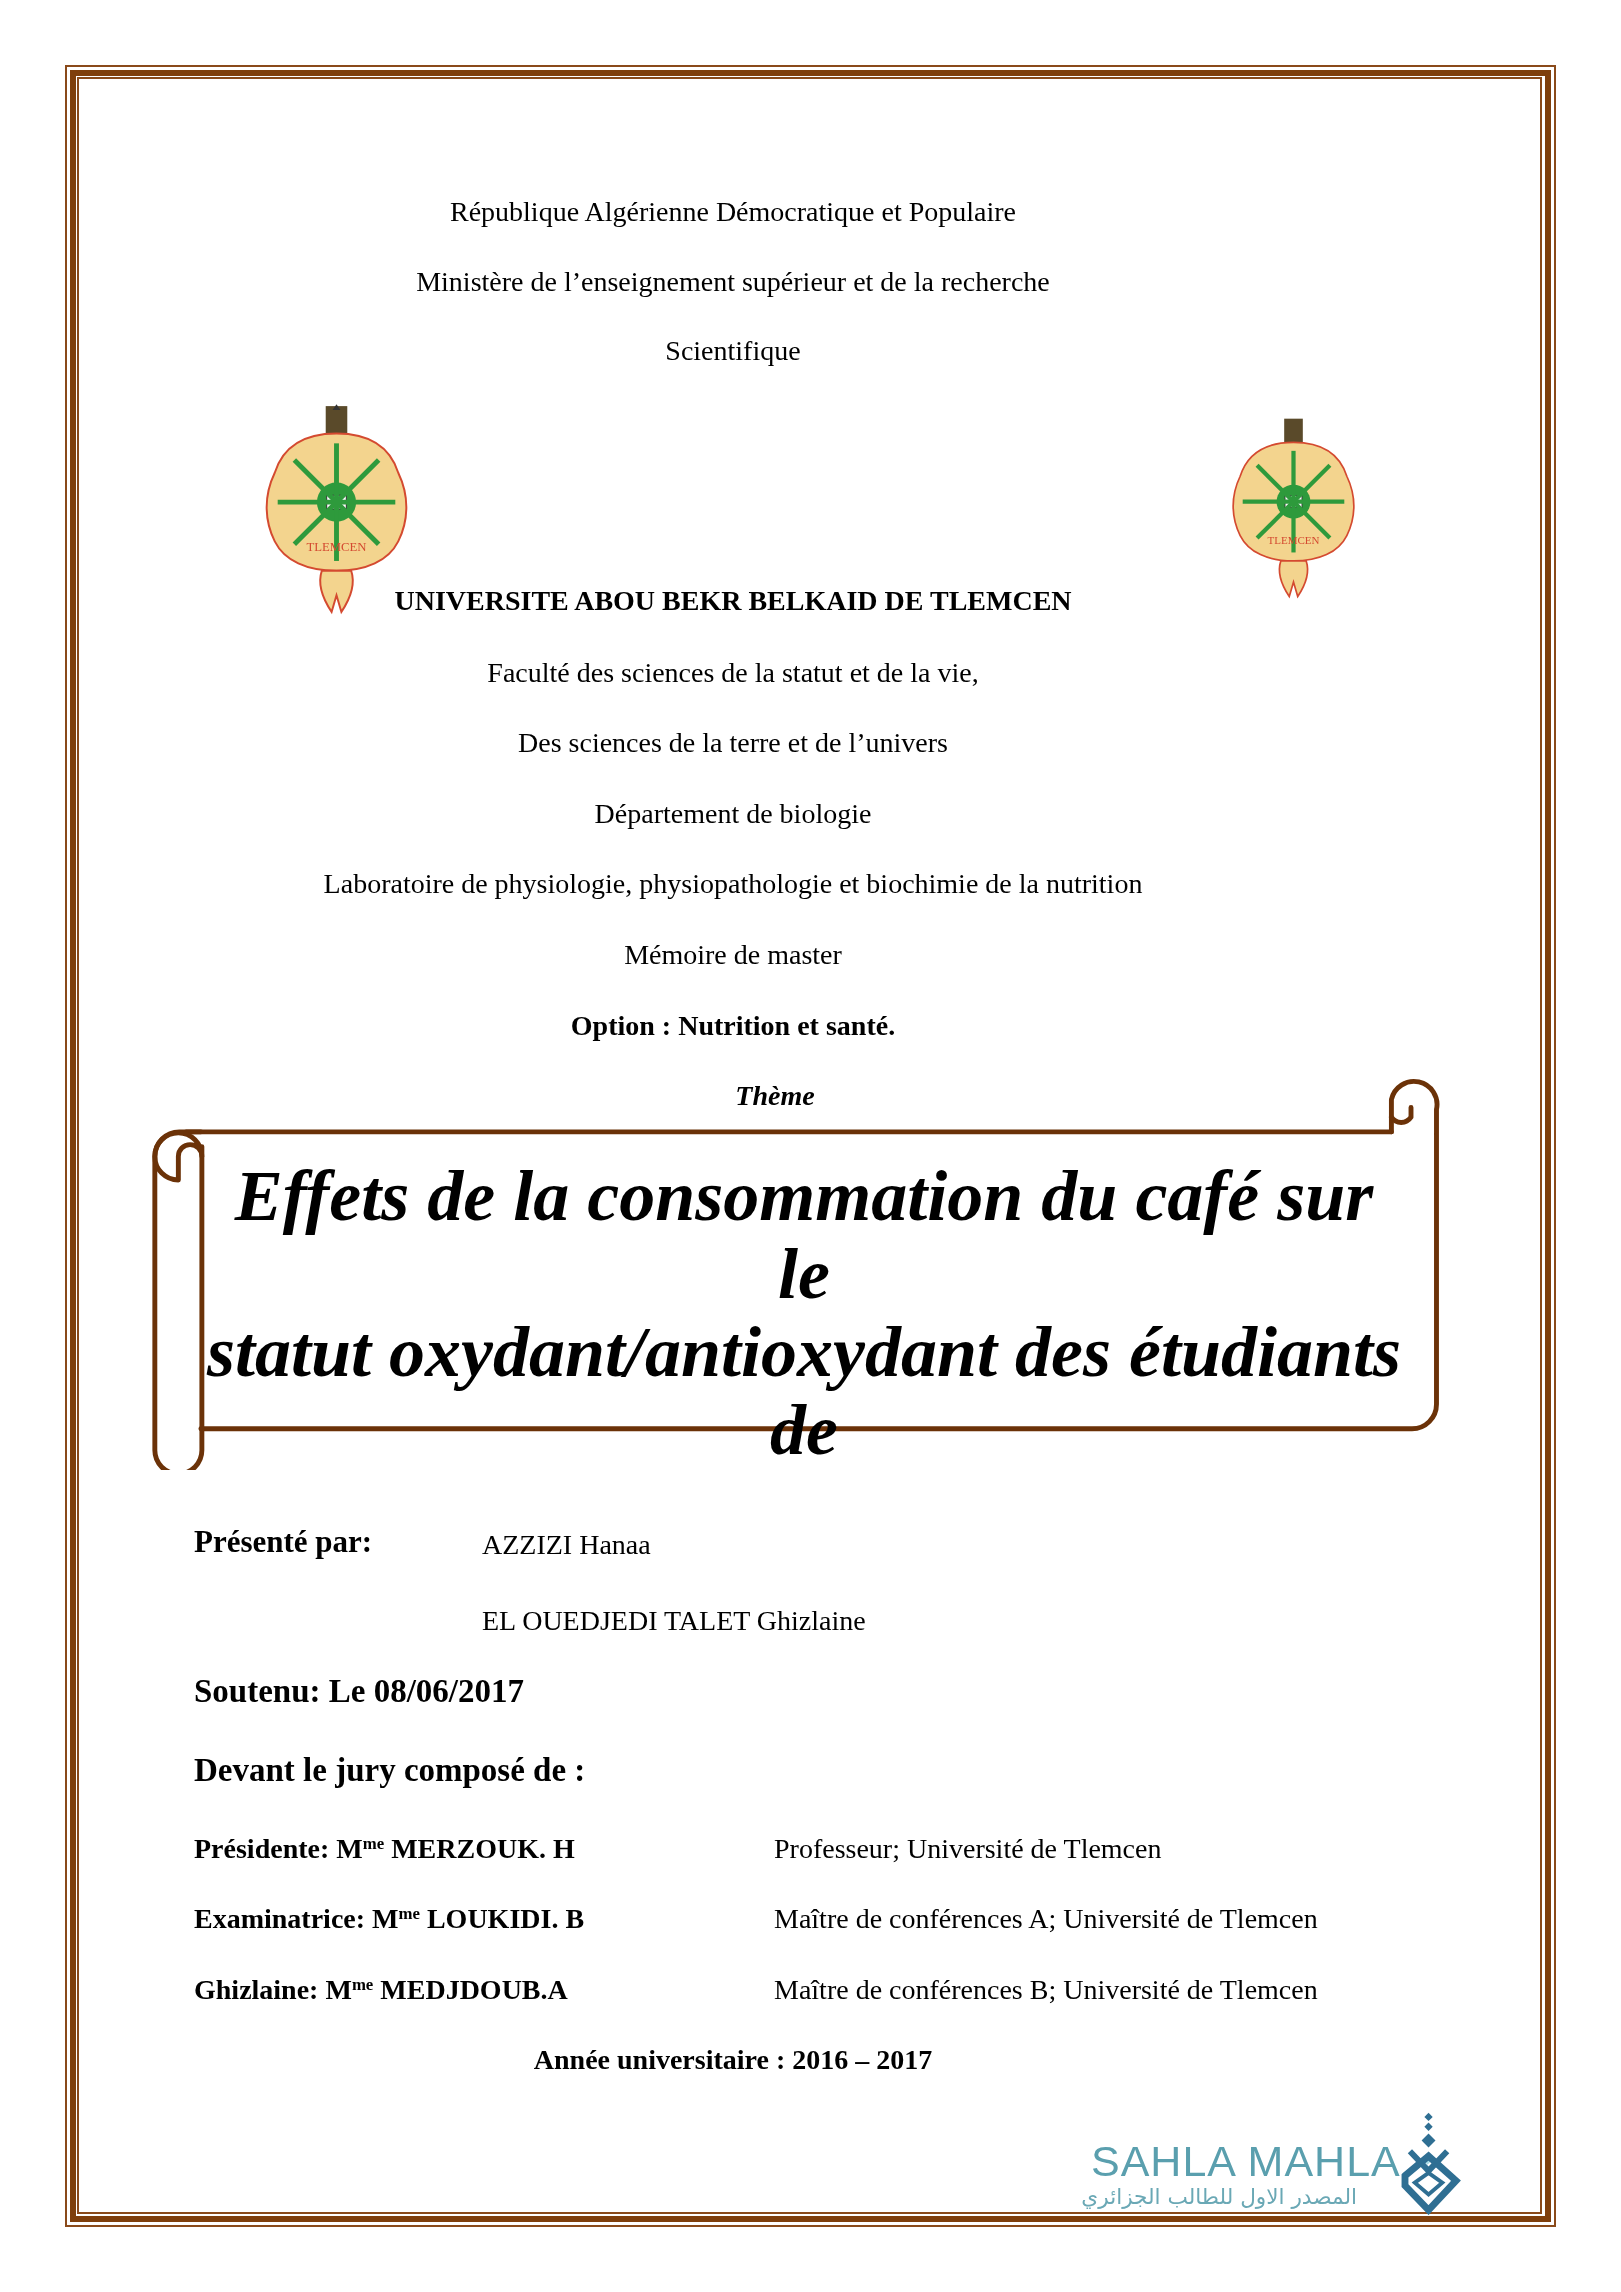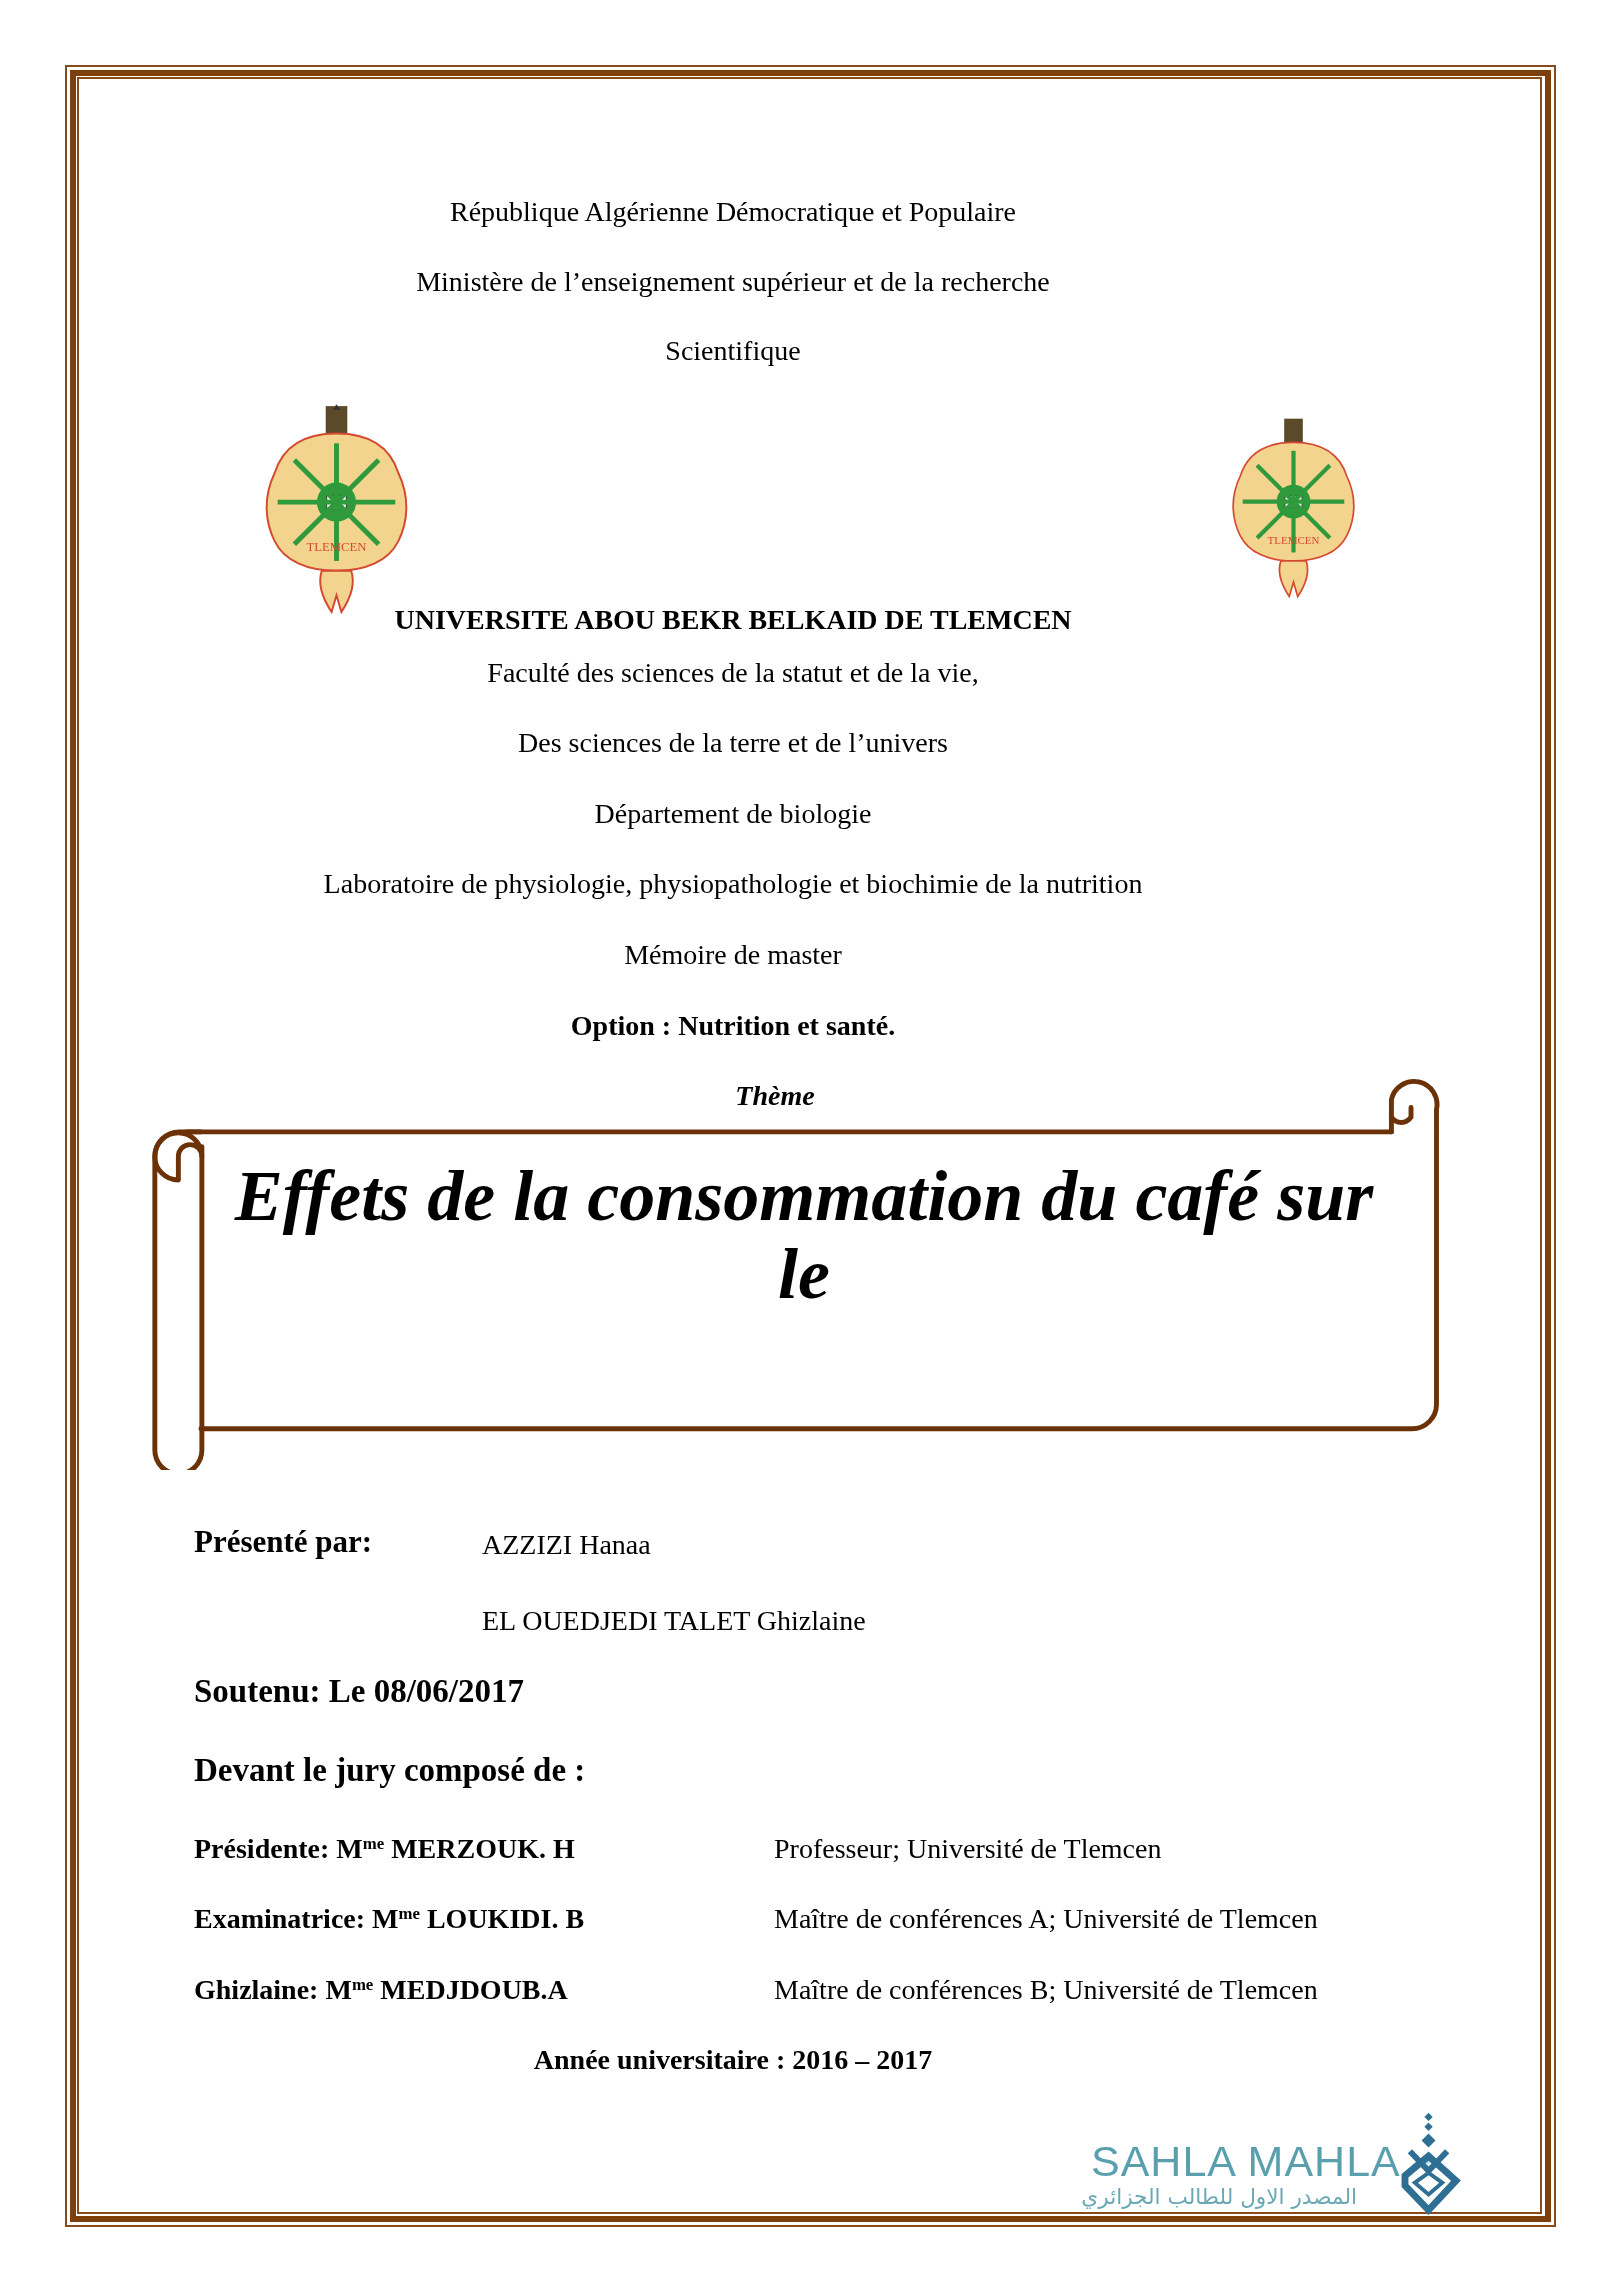--- a/index.html
+++ b/index.html
@@ -63,21 +63,21 @@
     <rect x="65" y="93" width="20" height="14" fill="#fff" stroke="#333"></rect>
     <line x1="75" y1="40" x2="75" y2="160" stroke="#2e9a3c" stroke-width="5"></line>
     <line x1="15" y1="100" x2="135" y2="100" stroke="#2e9a3c" stroke-width="5"></line>
     <line x1="32" y1="57" x2="118" y2="143" stroke="#2e9a3c" stroke-width="5"></line>
     <line x1="118" y1="57" x2="32" y2="143" stroke="#2e9a3c" stroke-width="5"></line>
     <text x="75" y="150" text-anchor="middle" font-size="13" fill="#d44a30" font-family="Liberation Serif, serif">TLEMCEN</text>
     <path d="M60 170 C55 185 62 200 70 212 L75 195 L80 212 C88 200 95 185 90 170 Z" fill="#f3d48e" stroke="#d44a30" stroke-width="2"></path>
   </svg>
 </div>
 
-<div class="line reg bold" style="top:585px;margin-top:19px;">UNIVERSITE ABOU BEKR BELKAID DE TLEMCEN</div>
+<div class="line reg bold" style="top:585px;">UNIVERSITE ABOU BEKR BELKAID DE TLEMCEN</div>
 <div class="line reg" style="top:657px;">Faculté des sciences de la statut et de la vie,</div>
 <div class="line reg" style="top:727px;">Des sciences de la terre et de l’univers</div>
 <div class="line reg" style="top:798px;">Département de biologie</div>
 <div class="line reg" style="top:868px;">Laboratoire de physiologie, physiopathologie et biochimie de la nutrition</div>
 <div class="line reg" style="top:939px;">Mémoire de master</div>
 <div class="line reg bold" style="top:1010px;">Option : Nutrition et santé.</div>
 <div class="line reg bold ital" style="top:1080px;margin-left:42px;">Thème</div>
 
 <div class="title-box">
   <svg width="1313" height="392" viewBox="0 0 1340 400">
@@ -88,20 +88,21 @@
       <path d="M1270 55 L1270 22 A 23 23 0 1 1 1316 32 L1316 333 A 25 25 0 0 1 1291 358 L55 358"></path>
       <path d="M1270 40 A 12 12 0 0 0 1290 40 L1290 30"></path>
 
       <path d="M55 55 L33 55 A 25 25 0 0 0 8 80 L8 380 A 24 24 0 0 0 56 380 L56 70"></path>
       <path d="M56 80 A 24 24 0 1 0 32 104 L32 80 A 12 12 0 0 1 56 80"></path>
     </g>
   </svg>
 </div>
 <div class="title-text">
   <div>Effets de la consommation du café sur le</div>
+  <div>statut oxydant/antioxydant des étudiants de</div>
 </div>
 
 <div class="left-col" style="top:1524px; font-size:31px;">Présenté par:</div>
 <div class="abs reg" style="left:482px; top:1529px;">AZZIZI Hanaa</div>
 <div class="abs reg" style="left:482px; top:1605px;">EL OUEDJEDI TALET Ghizlaine</div>
 <div class="left-col" style="top:1673px; font-size:33px;">Soutenu: Le 08/06/2017</div>
 <div class="left-col" style="top:1752px; font-size:33px;">Devant le jury composé de :</div>
 
 <div class="left-col" style="top:1833px; font-size:28px;">
   <span>Présidente: M</span><sup>me</sup><span> MERZOUK. H</span>

